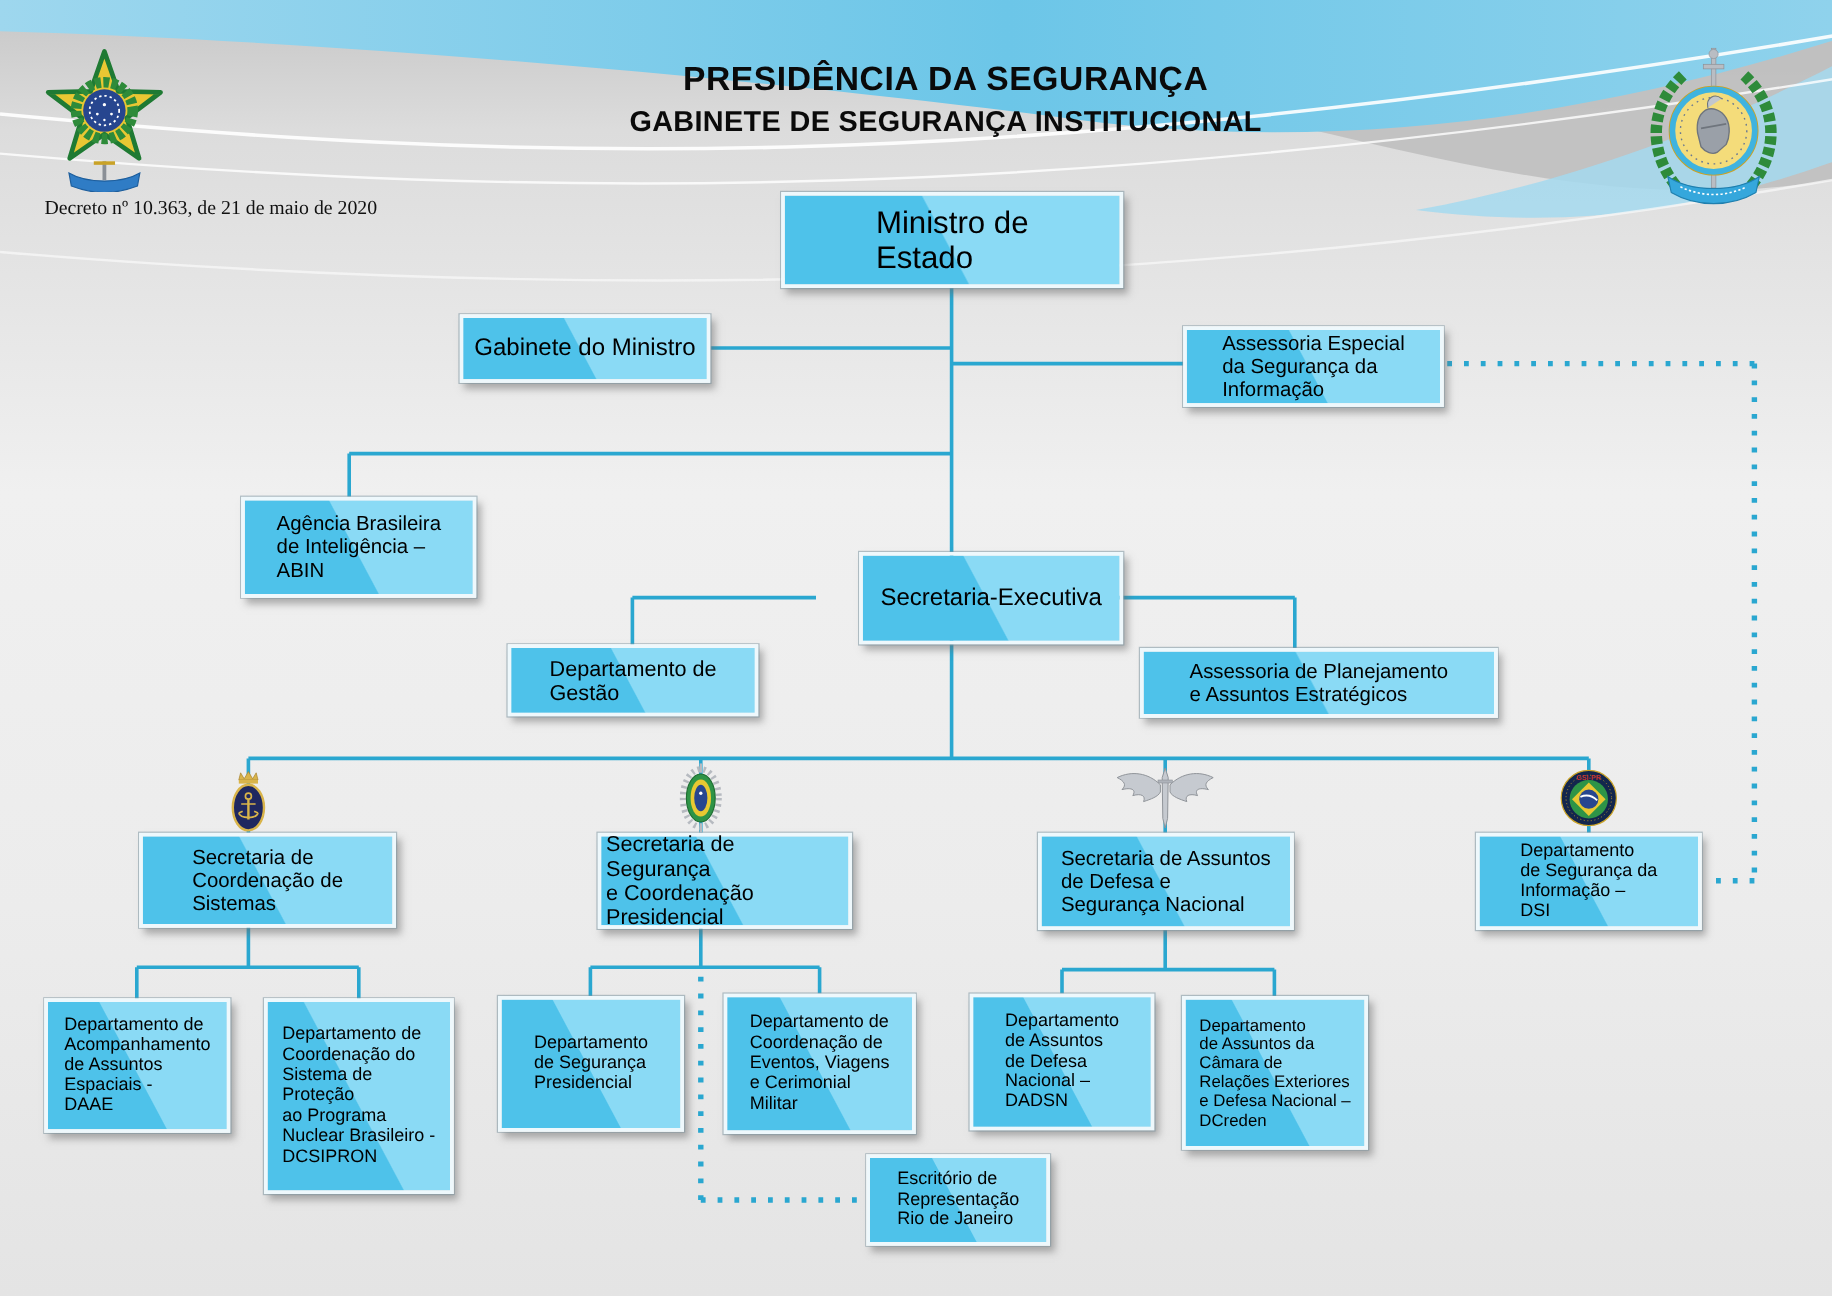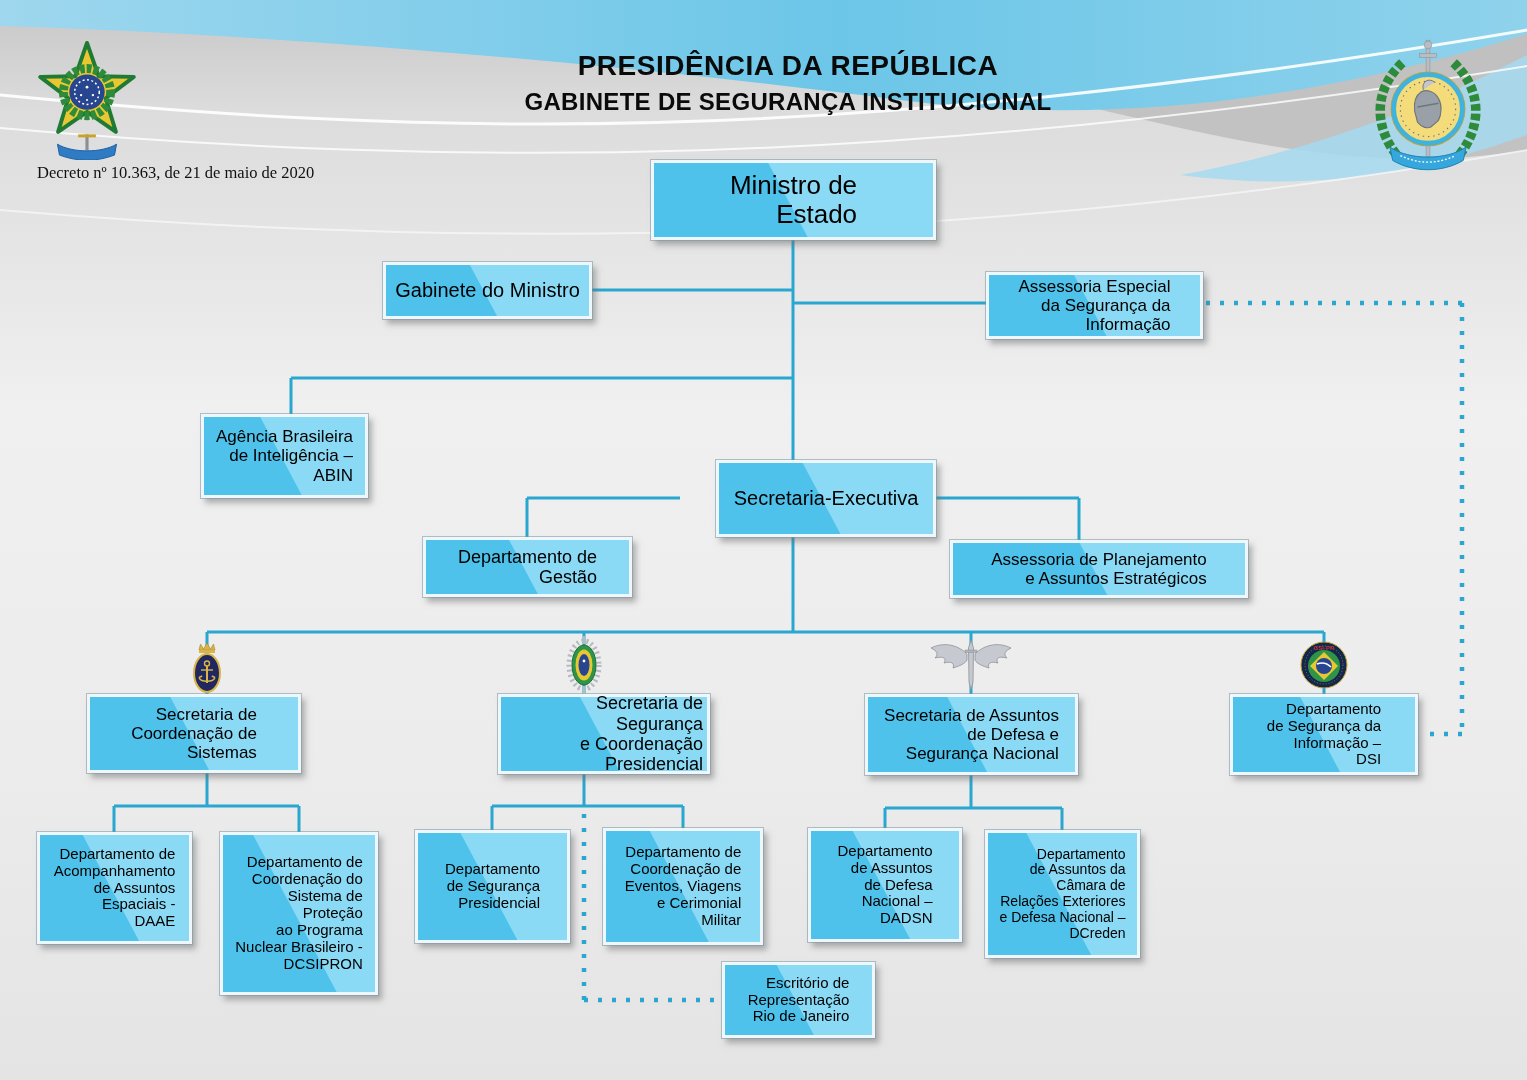--- a/index.html
+++ b/index.html
@@ -19,35 +19,35 @@
   #airforce-emblem{left:927px;top:638px;}
   #gsipr-emblem{left:1300px;top:641px;}
 
   .hdr{position:absolute;left:388px;top:50px;width:800px;text-align:center;z-index:2;color:#0a0a0a;}
   .hdr .l1{font-size:28px;font-weight:bold;letter-spacing:.5px;}
   .hdr .l2{font-size:24px;font-weight:bold;letter-spacing:.3px;margin-top:6px;}
   .decree{position:absolute;left:37px;top:163px;font-size:16.5px;color:#111;z-index:2;font-family:Liberation Serif, serif;}
 
   .node{
     position:absolute;z-index:2;box-sizing:border-box;
-    display:flex;align-items:center;justify-content:center;text-align:right;
+    display:flex;align-items:center;justify-content:center;text-align:left;
     white-space:pre-line;line-height:1.13;color:#000;
     background:linear-gradient(62deg,#4ec2ea 48%,#8adaf5 48.5%);
     border:3px solid #eef8fc;
     box-shadow:0 0 0 1px rgba(125,150,160,.55), 4px 5px 6px rgba(105,105,105,.5);
     padding:2px 4px;
   }
   .n-ministro{left:651px;top:160px;width:285px;height:80px;font-size:26px;}
   .n-gabinete{left:383px;top:262px;width:209px;height:57px;font-size:20px;}
   .n-assessoria_especial{left:986px;top:272px;width:217px;height:67px;font-size:17px;}
-  .n-abin{left:201px;top:414px;width:167px;height:84px;font-size:17px;}
+  .n-abin{left:201px;top:414px;width:196px;height:84px;font-size:17px;}
   .n-secretaria_executiva{left:680px;top:460px;width:220px;height:77px;font-size:20px;margin-left:36px;}
   .n-dep_gestao{left:423px;top:537px;width:209px;height:60px;font-size:18px;}
   .n-assessoria_planejamento{left:950px;top:540px;width:298px;height:58px;font-size:17px;}
-  .n-sec_sistemas{left:87px;top:694px;width:214px;height:79px;font-size:17px;}
+  .n-sec_sistemas{left:116px;top:694px;width:214px;height:79px;font-size:17px;}
   .n-sec_seguranca{left:478px;top:694px;width:212px;height:80px;font-size:18px;margin-left:20px;}
   .n-sec_defesa{left:865px;top:694px;width:213px;height:81px;font-size:17px;}
   .n-dsi{left:1230px;top:694px;width:188px;height:81px;font-size:15px;}
   .n-daae{left:37px;top:832px;width:155px;height:112px;font-size:15px;}
   .n-dcsipron{left:220px;top:832px;width:158px;height:163px;font-size:15px;}
   .n-dep_seg_presidencial{left:415px;top:830px;width:155px;height:113px;font-size:15px;}
   .n-dep_eventos{left:603px;top:828px;width:160px;height:117px;font-size:15px;}
   .n-dadsn{left:808px;top:828px;width:154px;height:114px;font-size:15px;}
   .n-dcreden{left:985px;top:830px;width:155px;height:128px;font-size:14px;}
   .n-escritorio{left:722px;top:962px;width:153px;height:76px;font-size:15px;}
@@ -157,21 +157,21 @@
     <circle cx="24" cy="24" r="23" fill="#13264d" stroke="#c9a227" stroke-width="1"></circle>
     <circle cx="24" cy="24" r="19" fill="none" stroke="#c9a227" stroke-width="0.8" stroke-dasharray="1 2" opacity="0.8"></circle>
     <text x="24" y="9" font-size="6" font-weight="bold" fill="#cc3333" text-anchor="middle">GSI-PR</text>
     <circle cx="24" cy="25" r="16" fill="#2e9447"></circle>
     <polygon points="24,11 38,25 24,39 10,25" fill="#e8c832"></polygon>
     <circle cx="24" cy="25" r="8" fill="#27468f"></circle>
     <path d="M17,23 C22,21 27,22 31,26" stroke="#ffffff" stroke-width="1.6" fill="none"></path>
   </svg>
 
   <div class="hdr">
-    <div class="l1">PRESIDÊNCIA DA REPÚBLICA</div>
+    <div class="l1">PRESIDÊNCIA DA SEGURANÇA</div>
     <div class="l2">GABINETE DE SEGURANÇA INSTITUCIONAL</div>
   </div>
   <div class="decree">Decreto nº 10.363, de 21 de maio de 2020</div>
 
   <div class="node n-ministro">Ministro de
 Estado</div>
   <div class="node n-assessoria_especial">Assessoria Especial
 da Segurança da
 Informação</div>
   <div class="node n-gabinete">Gabinete do Ministro</div>

